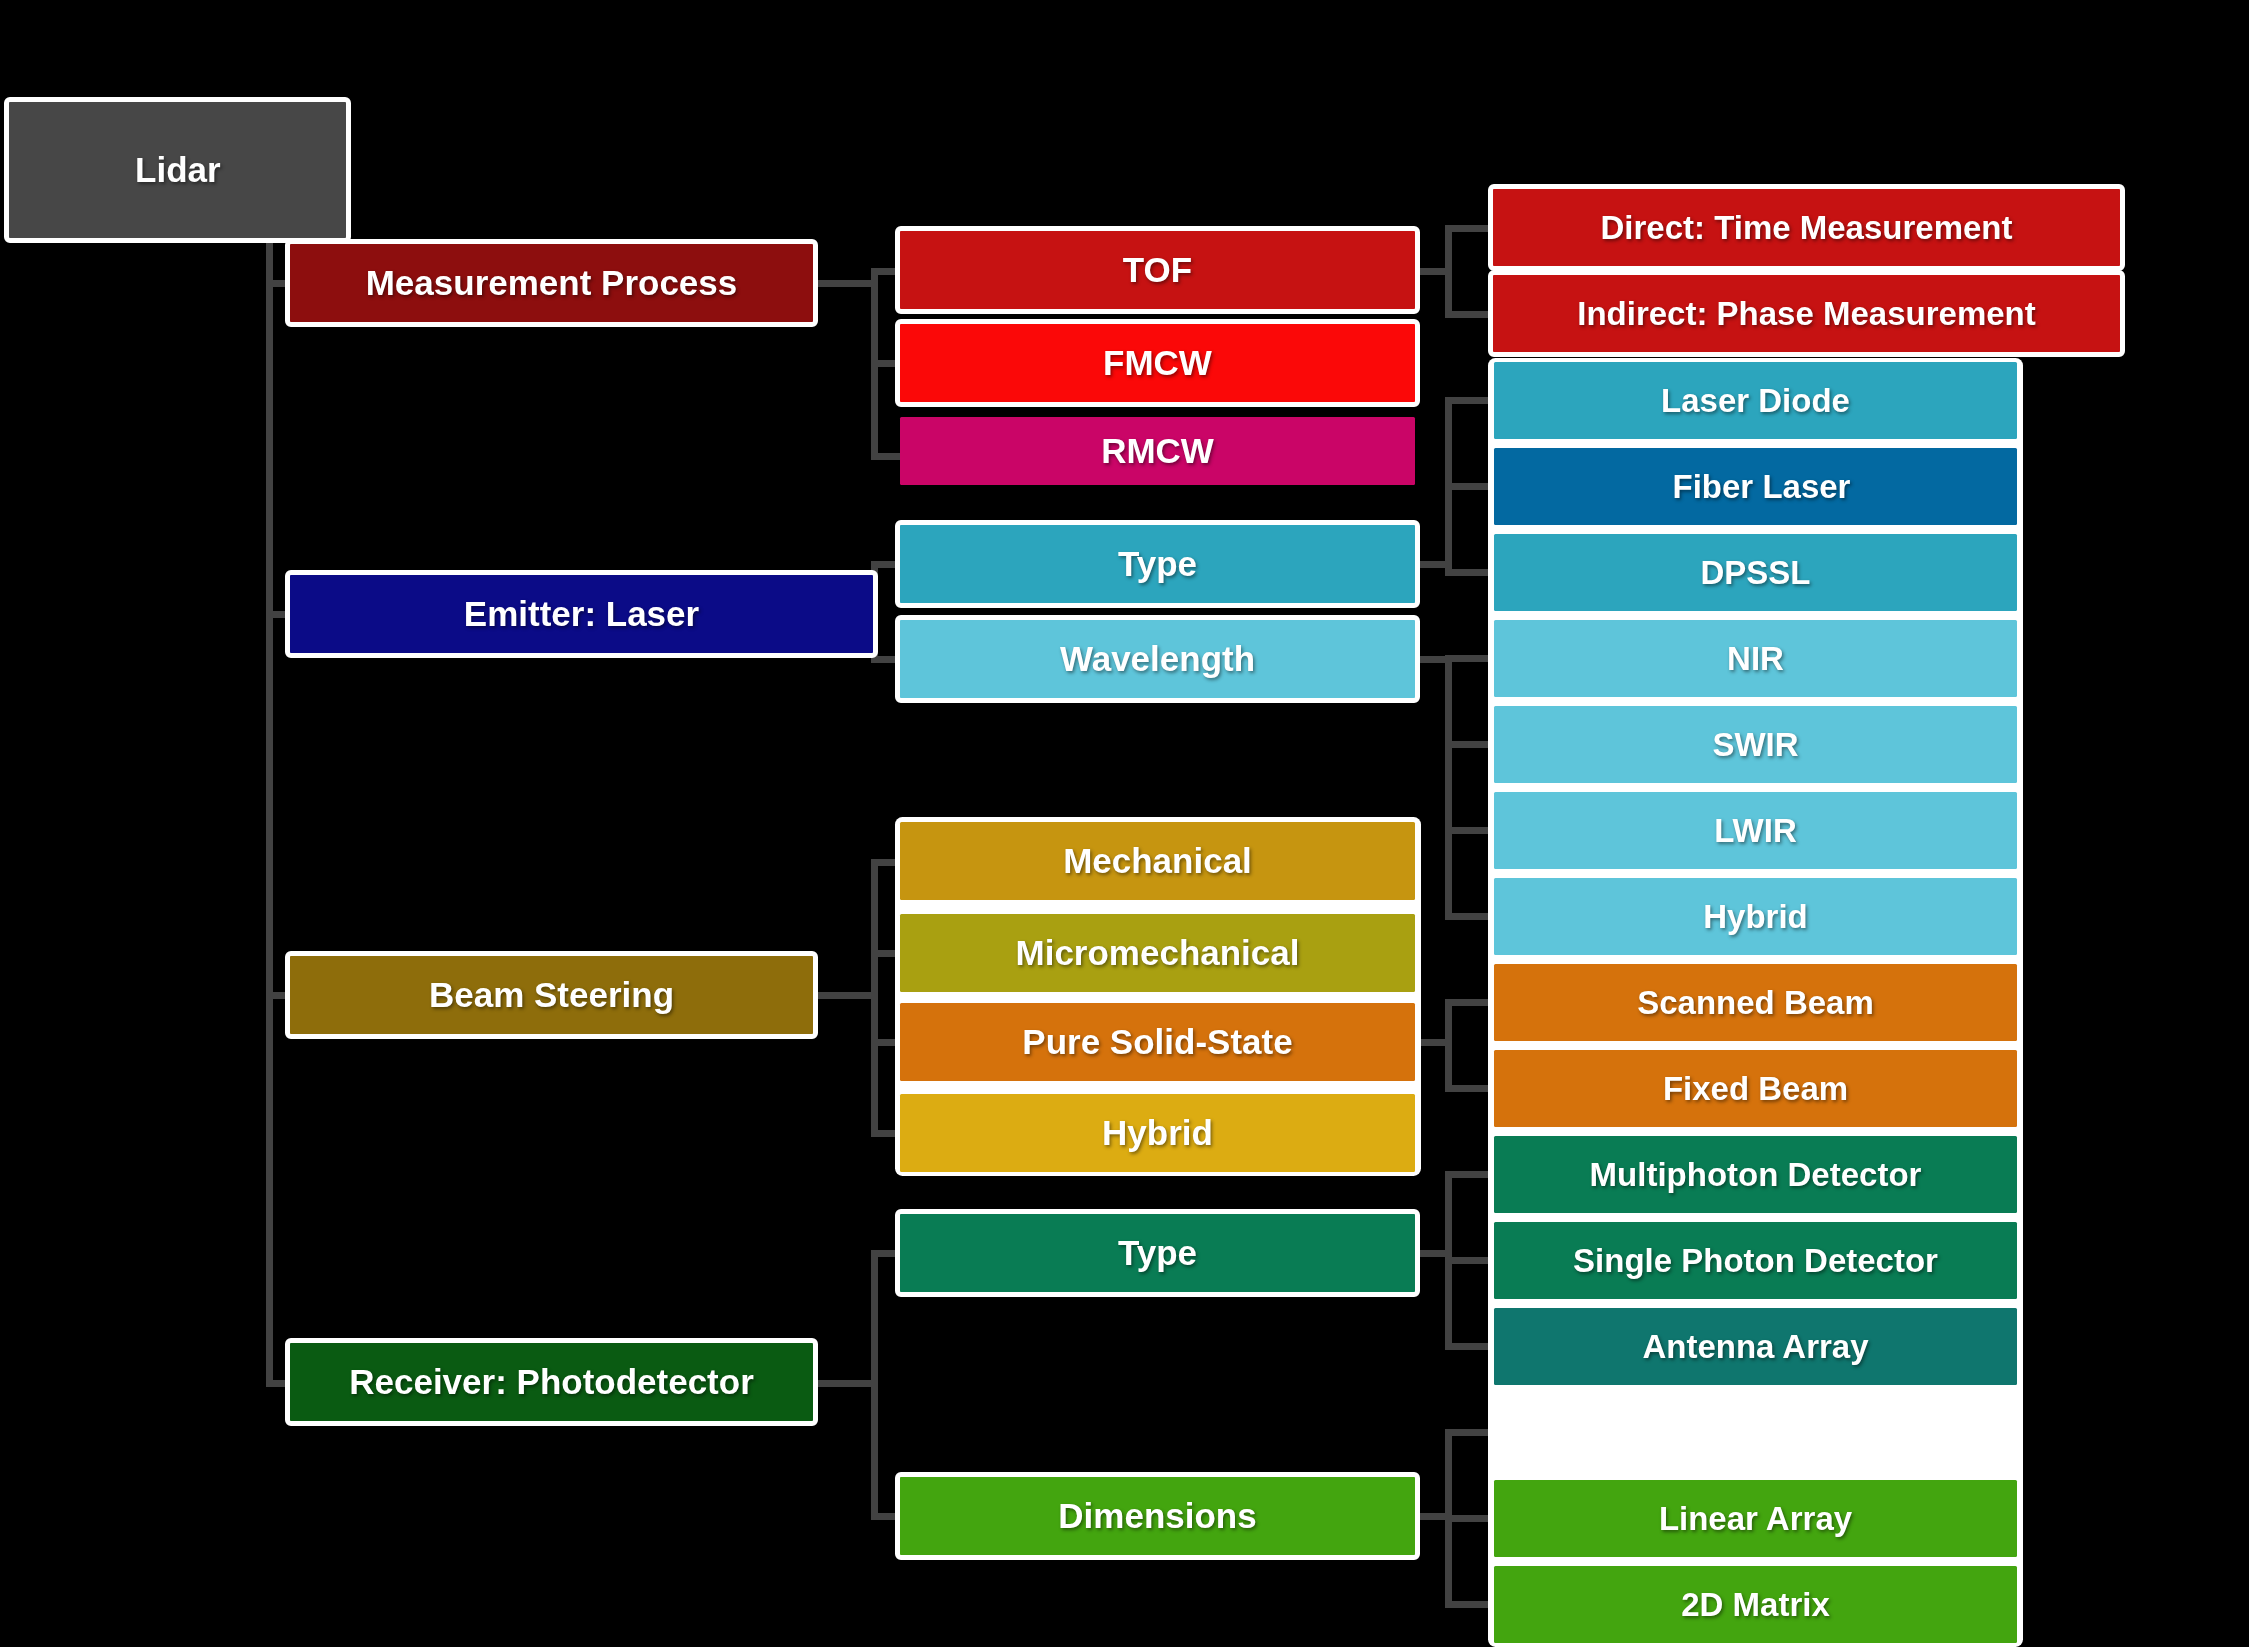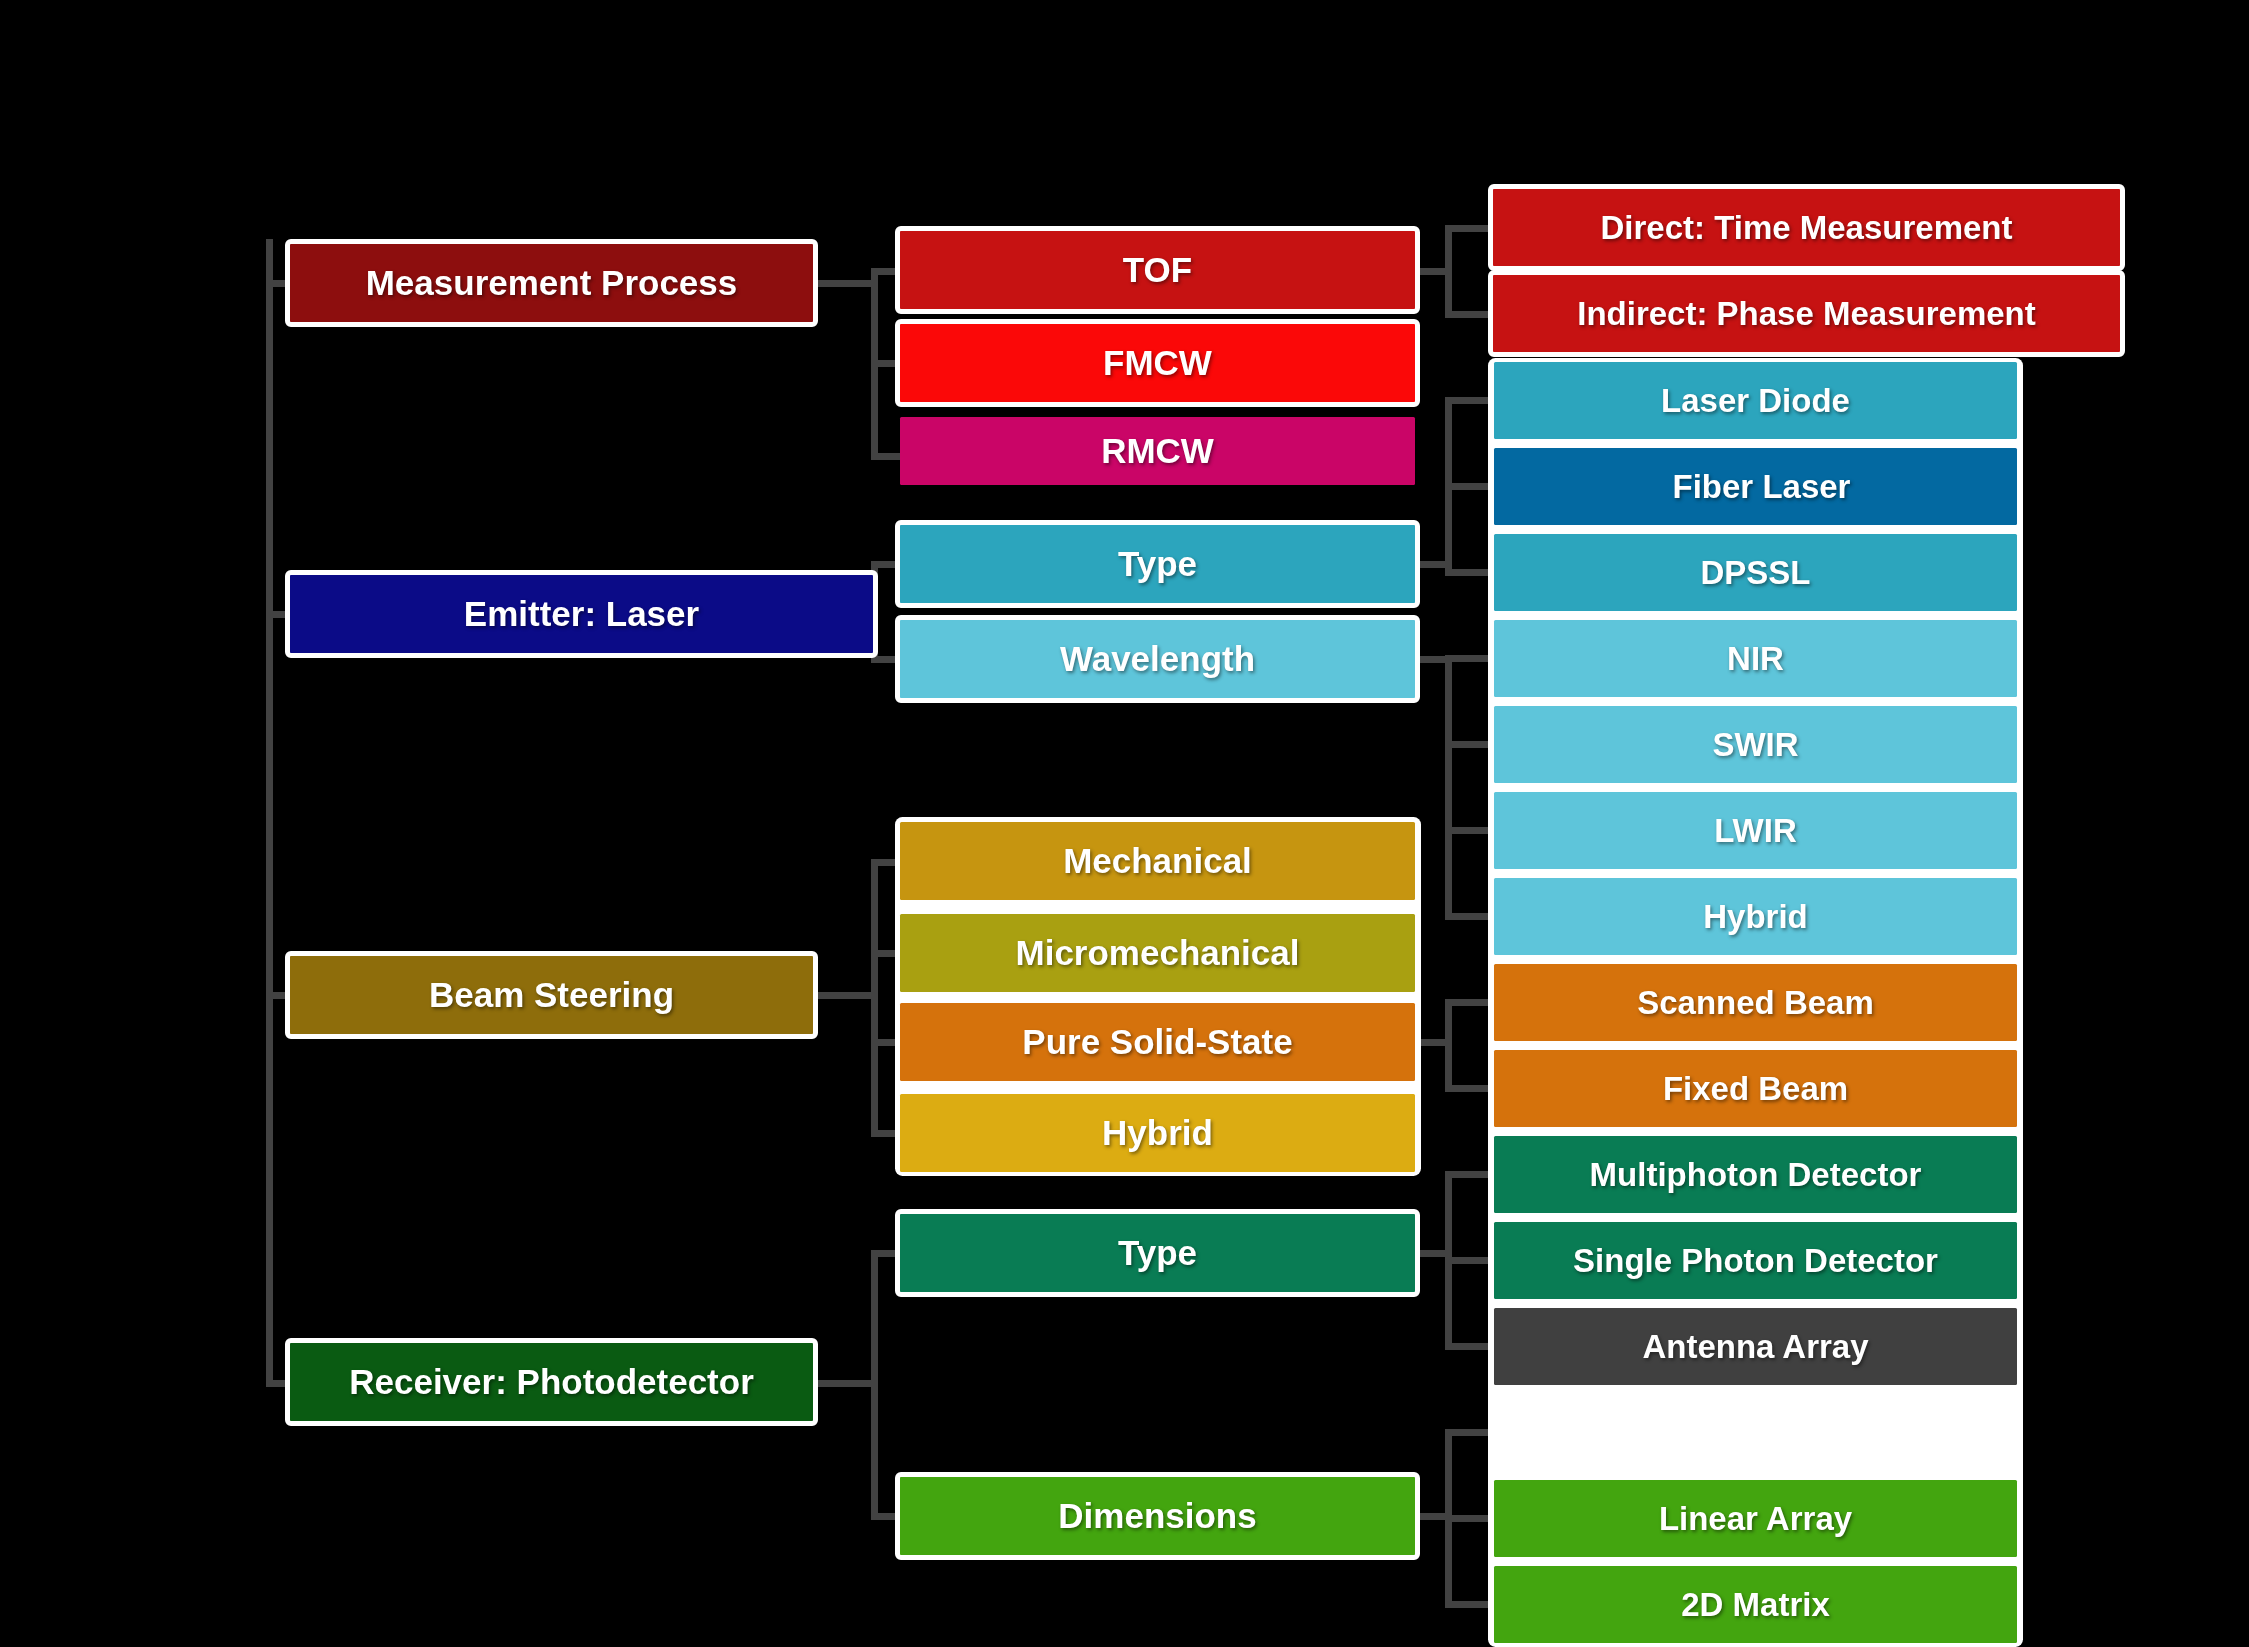--- a/index.html
+++ b/index.html
@@ -88,20 +88,21 @@
 
   <div class="line" style="left: 1415px; top: 1513px; width: 37px; height: 6.6px; background: rgb(66, 66, 66);"></div>
   <div class="line" style="left: 1445px; top: 1429px; width: 6.6px; height: 179px; background: rgb(66, 66, 66);"></div>
   <div class="line" style="left: 1445px; top: 1429px; width: 46px; height: 6.6px; background: rgb(66, 66, 66);"></div>
   <div class="line" style="left: 1445px; top: 1515px; width: 46px; height: 6.6px; background: rgb(66, 66, 66);"></div>
   <div class="line" style="left: 1445px; top: 1601px; width: 46px; height: 6.6px; background: rgb(66, 66, 66);"></div>
 
   <div class="panel" style="left:895px;top:817px;width:526px;height:359px"></div>
   <div class="panel" style="left:1488px;top:358px;width:535px;height:1289px"></div>
 
+  <div class="node" style="left: 4.4px; top: 97px; width: 347px; height: 146px; background: rgb(71, 71, 71);">Lidar</div>
 
   <div class="node" style="left: 285px; top: 239px; width: 533px; height: 88px; background: rgb(141, 14, 14);">Measurement Process</div>
   <div class="node" style="left: 285px; top: 570px; width: 593px; height: 88px; background: rgb(11, 11, 135);">Emitter: Laser</div>
   <div class="node" style="left: 285px; top: 951px; width: 533px; height: 88px; background: rgb(142, 109, 11);">Beam Steering</div>
   <div class="node" style="left: 285px; top: 1338px; width: 533px; height: 88px; background: rgb(10, 91, 18);">Receiver: Photodetector</div>
 
   <div class="node" style="left: 895px; top: 226px; width: 525px; height: 88px; background: rgb(198, 18, 18);">TOF</div>
   <div class="node" style="left: 895px; top: 319px; width: 525px; height: 88px; background: rgb(251, 8, 8);">FMCW</div>
   <div class="node flat" style="left: 900px; top: 417px; width: 515px; height: 68px; background: rgb(202, 5, 103);">RMCW</div>
 
@@ -123,18 +124,18 @@
   <div class="node flat leaf" style="left: 1494px; top: 448px; width: 523px; height: 77px; background: #0369a1; padding-left: 12px;">Fiber Laser</div>
   <div class="node flat leaf" style="left: 1494px; top: 534px; width: 523px; height: 77px; background: rgb(44, 165, 189);">DPSSL</div>
   <div class="node flat leaf" style="left: 1494px; top: 620px; width: 523px; height: 77px; background: rgb(94, 197, 218);">NIR</div>
   <div class="node flat leaf" style="left: 1494px; top: 706px; width: 523px; height: 77px; background: rgb(94, 197, 218);">SWIR</div>
   <div class="node flat leaf" style="left: 1494px; top: 792px; width: 523px; height: 77px; background: rgb(94, 197, 218);">LWIR</div>
   <div class="node flat leaf" style="left: 1494px; top: 878px; width: 523px; height: 77px; background: rgb(94, 197, 218);">Hybrid</div>
   <div class="node flat leaf" style="left: 1494px; top: 964px; width: 523px; height: 77px; background: rgb(213, 114, 12);">Scanned Beam</div>
   <div class="node flat leaf" style="left: 1494px; top: 1050px; width: 523px; height: 77px; background: rgb(213, 114, 12);">Fixed Beam</div>
   <div class="node flat leaf" style="left: 1494px; top: 1136px; width: 523px; height: 77px; background: rgb(9, 124, 84);">Multiphoton Detector</div>
   <div class="node flat leaf" style="left: 1494px; top: 1222px; width: 523px; height: 77px; background: rgb(9, 124, 84);">Single Photon Detector</div>
-  <div class="node flat leaf" style="left: 1494px; top: 1308px; width: 523px; height: 77px; background: #404040;">Antenna Array</div>
+  <div class="node flat leaf" style="left: 1494px; top: 1308px; width: 523px; height: 77px; background: #0f766e;">Antenna Array</div>
   <div class="node flat leaf" style="left: 1494px; top: 1480px; width: 523px; height: 77px; background: rgb(67, 165, 15);">Linear Array</div>
   <div class="node flat leaf" style="left: 1494px; top: 1566px; width: 523px; height: 77px; background: rgb(67, 165, 15);">2D Matrix</div>
 
 </div>
 
 
 </body></html>

